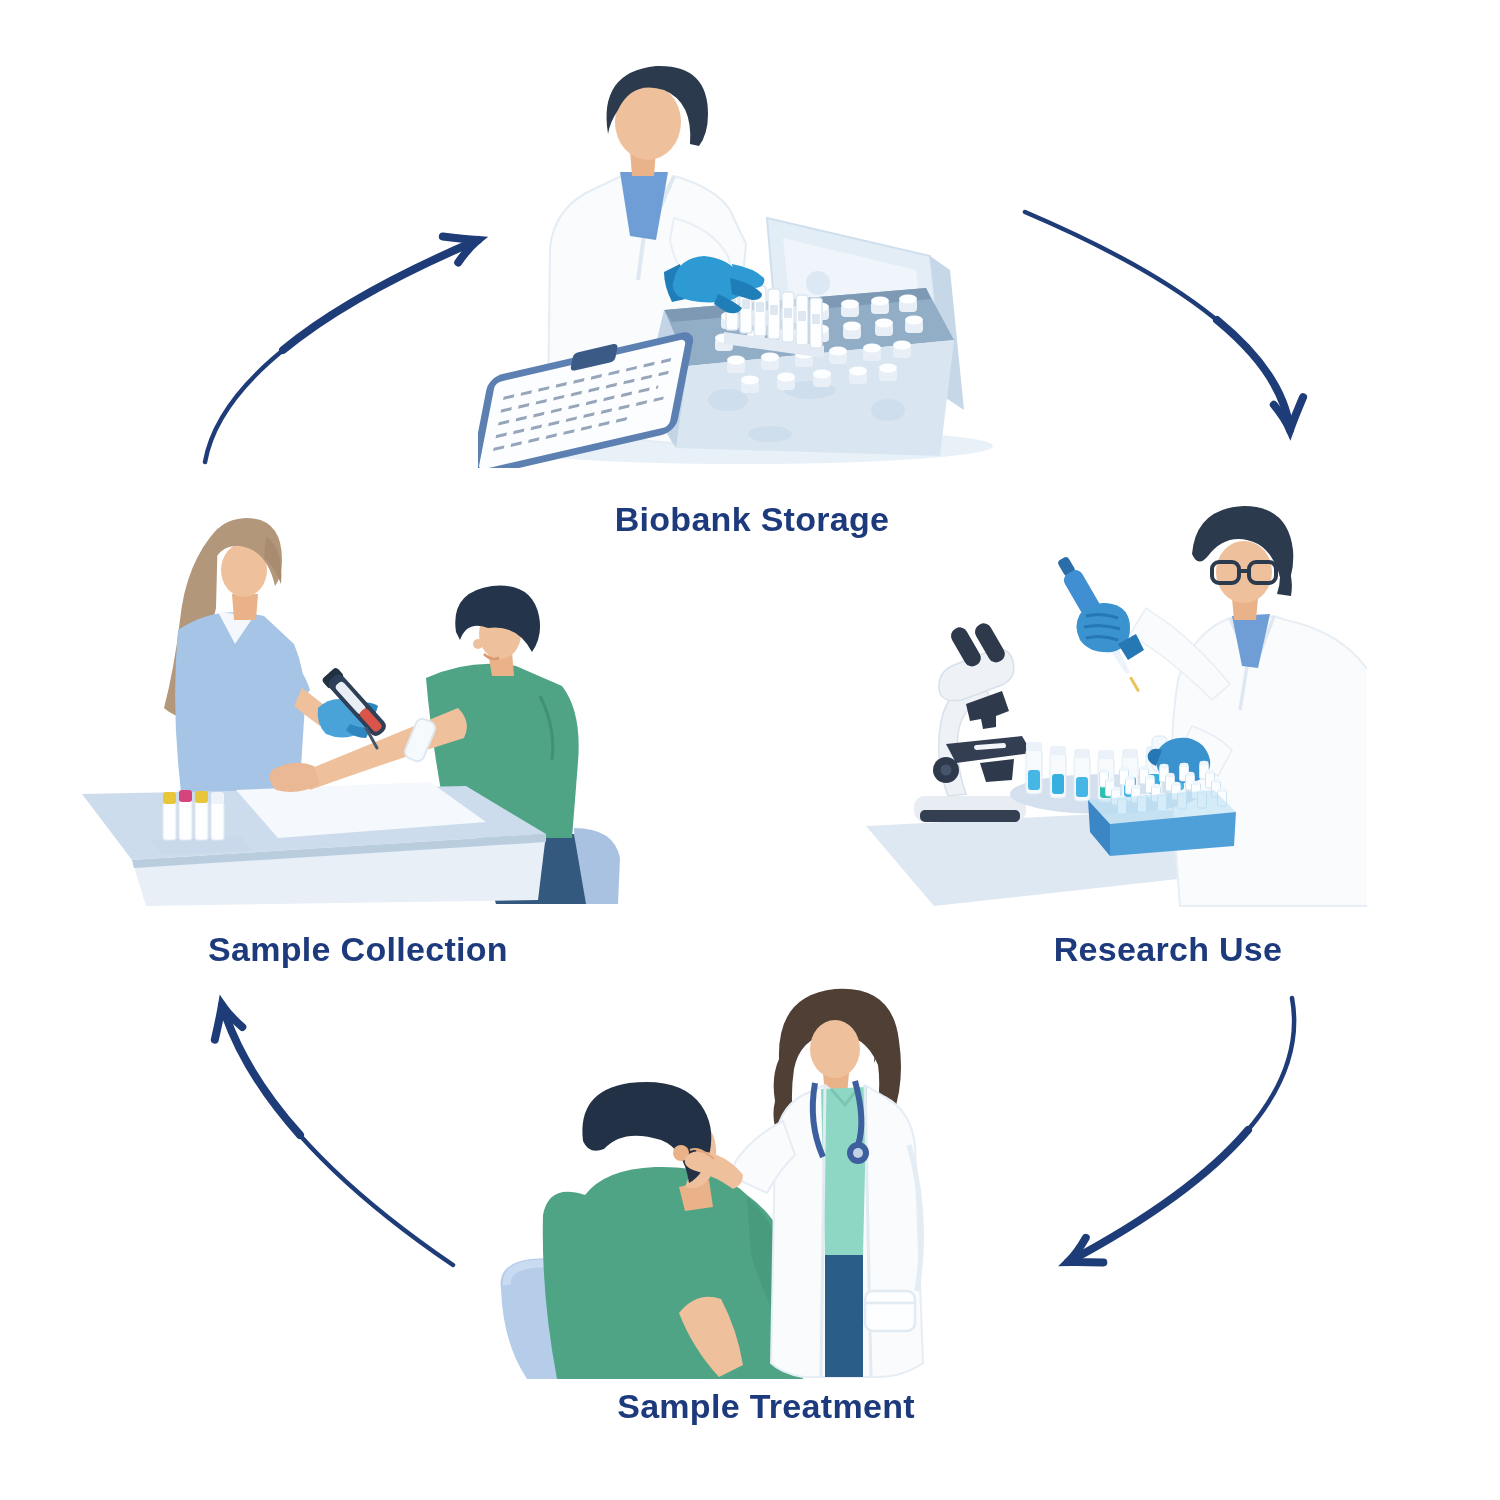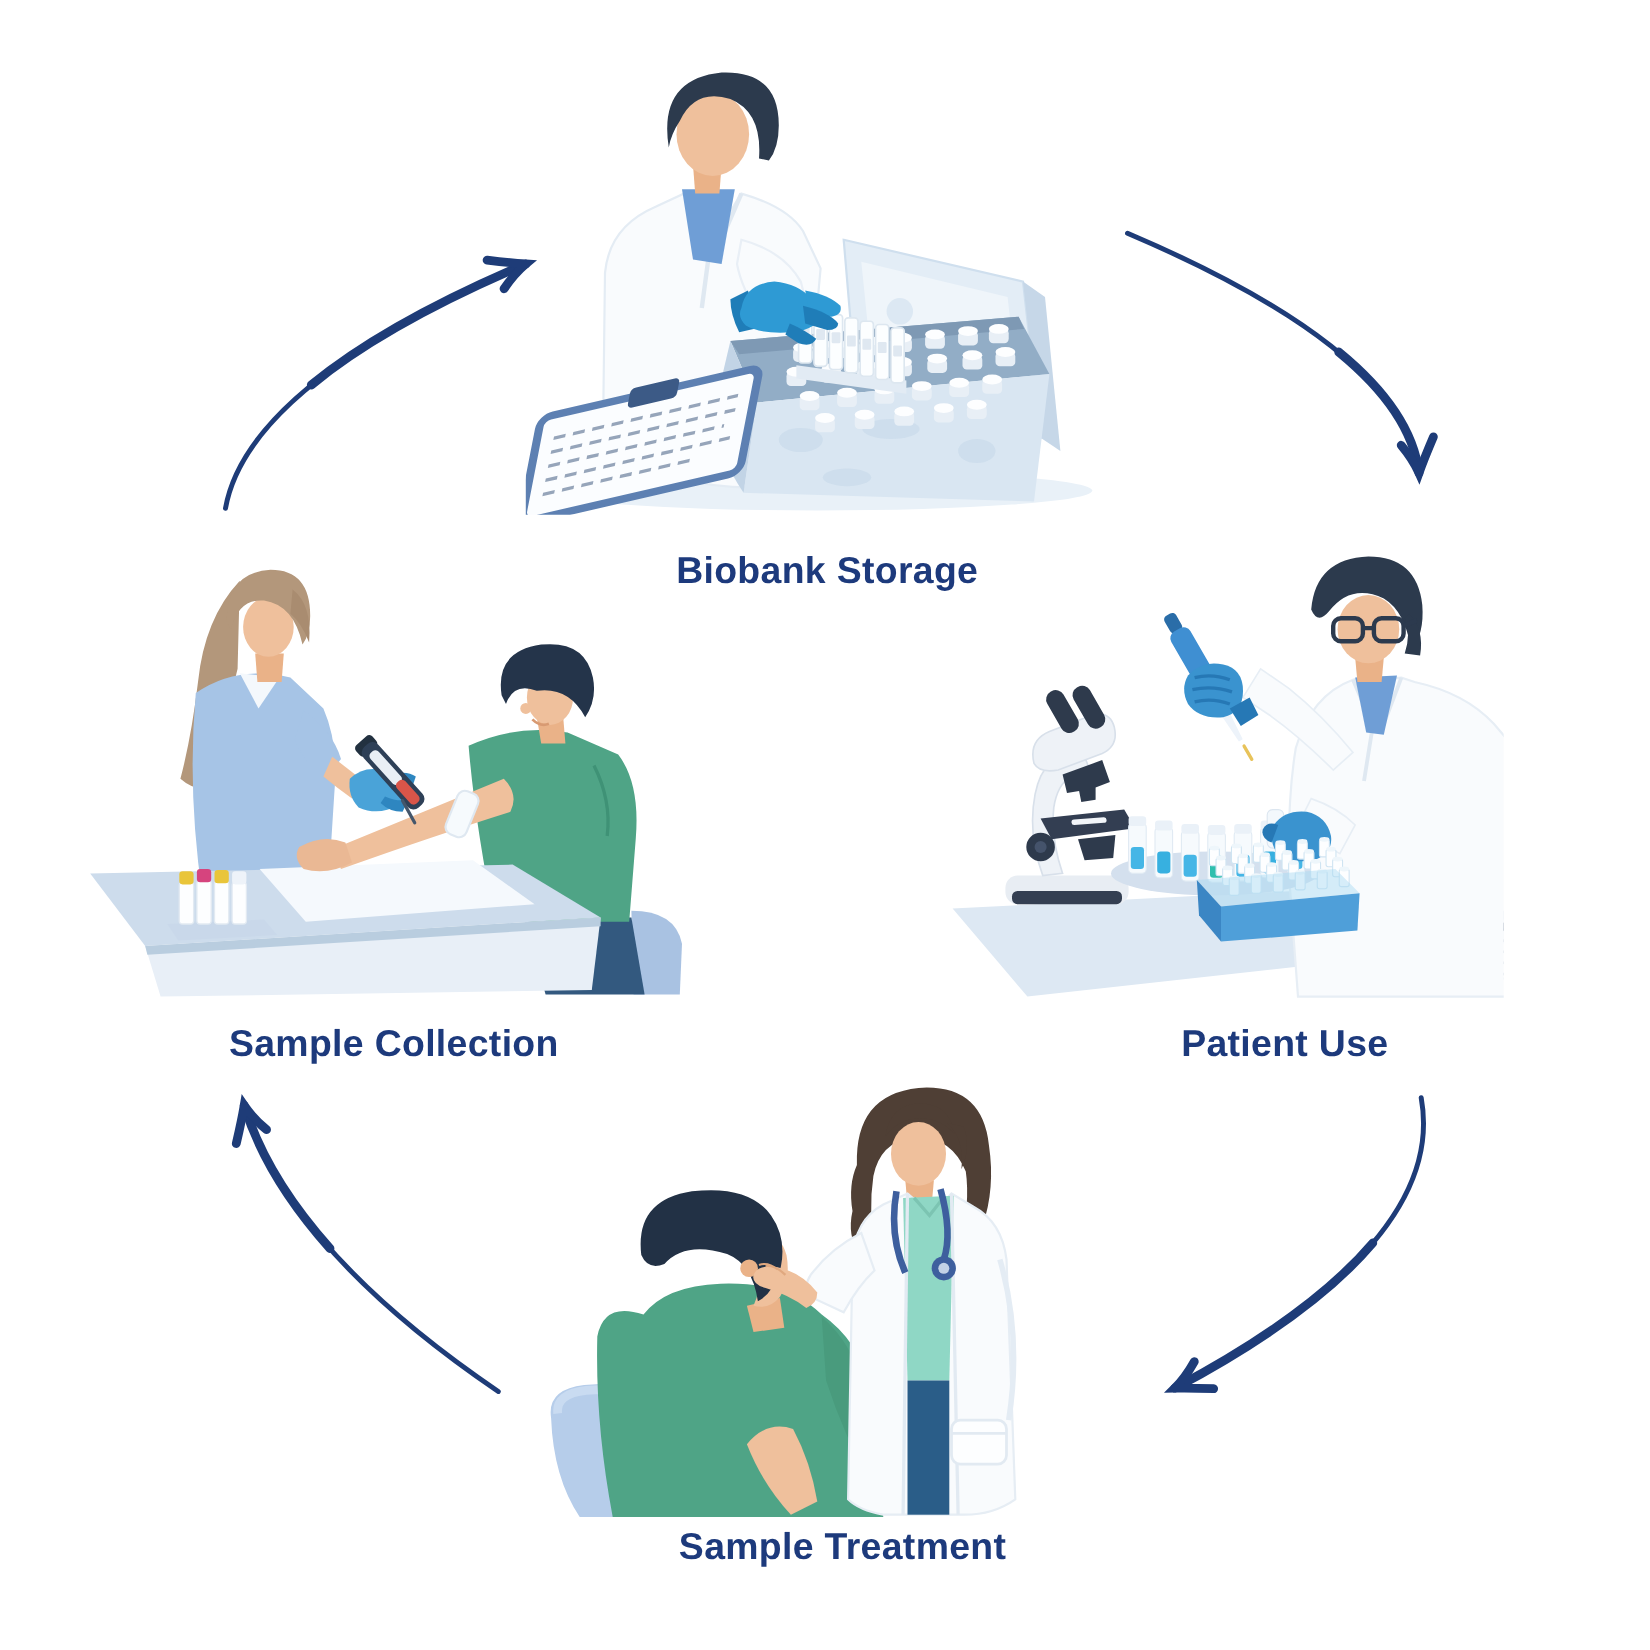--- a/index.html
+++ b/index.html
@@ -432,16 +432,16 @@
         <rect x="382" y="318" width="50" height="40" rx="8" fill="#fdfeff" stroke="#e2eaf2" stroke-width="2.5"></rect>
         <path d="M382,330 L432,330" stroke="#e2eaf2" stroke-width="2.5"></path>
         <path d="M300,148 Q272,162 254,186 Q247,196 254,206 L284,220 Q297,196 312,182 Z" fill="#f9fbfd" stroke="#e6edf4" stroke-width="2"></path>
         <path d="M260,202 Q246,184 224,179 Q206,176 202,186 Q200,194 213,198 Q234,204 250,216 Q260,212 260,202 Z" fill="#efc09c"></path>
         <path d="M224,181 Q215,174 207,177 M231,186 Q222,177 213,178" stroke="#e0a87f" stroke-width="2" fill="none"></path>
       </g>
     </svg>
   </div>
 
   <div class="node-label" style="left:752px;top:500px;">Biobank Storage</div>
-  <div class="node-label" style="left:1168px;top:930px;">Patient Use</div>
+  <div class="node-label" style="left:1168px;top:930px;">Research Use</div>
   <div class="node-label" style="left:766px;top:1387px;">Sample Treatment</div>
   <div class="node-label" style="left:337px;top:930px;margin-left:21px;">Sample Collection</div>
 </div>
 
 </body></html>

